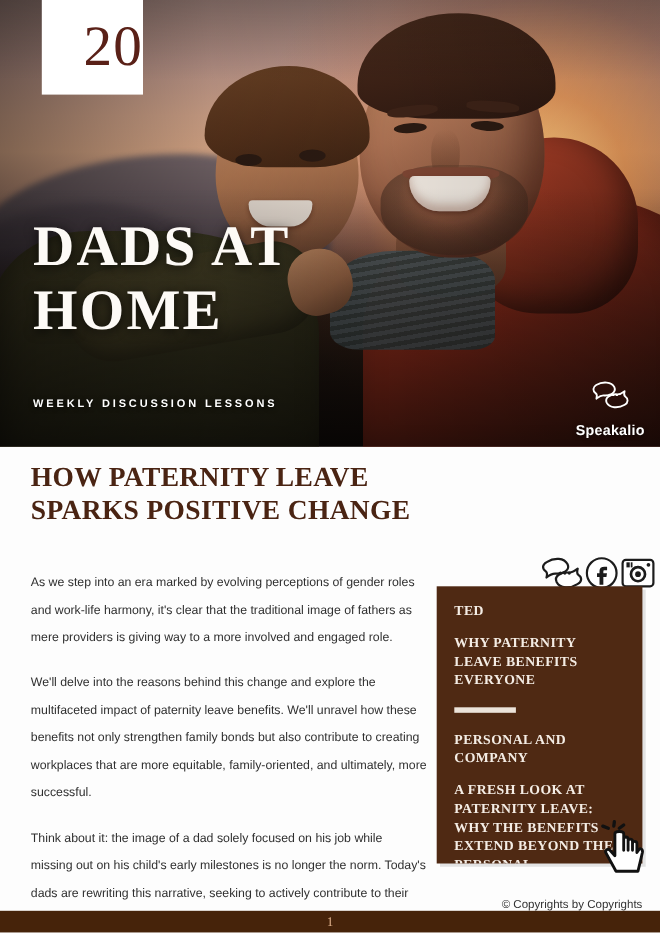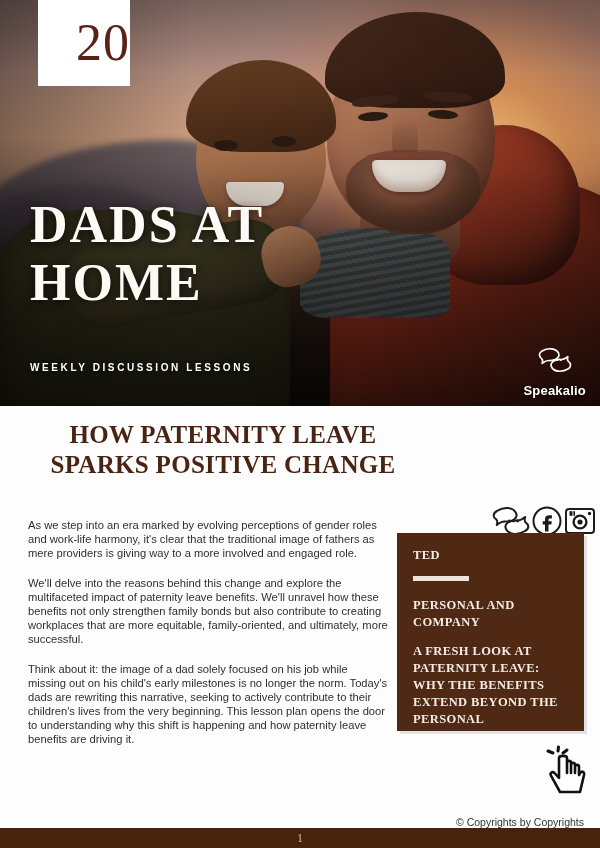--- a/index.html
+++ b/index.html
@@ -265,39 +265,38 @@
     position: absolute;
     left: 28px; top: 420px;
     width: 390px;
     font-family: "Liberation Serif", serif;
     font-size: 25px;
     font-weight: bold;
     line-height: 30px;
     color: #4a2413;
     letter-spacing: .3px;
     margin: 0;
-    text-align: center;
   }
   .body-col {
     position: absolute;
     left: 28px; top: 518px;
     width: 360px;
   }
   .body-col p {
     margin: 0 0 16px 0;
     font-size: 11.2px;
-    line-height: 14px;
+    line-height: 25px;
     color: #2f2f2f;
   }
 
   
   .source-panel {
     position: absolute;
     left: 397px; top: 533px;
-    width: 187px; height: 198px;
+    width: 187px; height: 252px;
     background: #4f2913;
     box-shadow: 3px 3px 0 rgba(0,0,0,.10);
     padding: 14px 16px 0 16px;
     box-sizing: border-box;
     overflow: hidden;
   }
   .source-item {
     color: #f4ece4;
     font-family: "Liberation Serif", serif;
     font-weight: bold;
@@ -445,20 +444,21 @@
         <circle cx="16" cy="16" r="2.6" fill="#1c1c1c"></circle>
         <rect x="5.5" y="5.2" width="3" height="4.6" fill="#1c1c1c"></rect>
         <rect x="9.4" y="5.2" width="1.6" height="4.6" fill="#1c1c1c"></rect>
         <circle cx="25.5" cy="7.5" r="1.7" fill="#1c1c1c"></circle>
       </svg>
     </span>
   </div>
 
   <div class="source-panel">
     <div class="source-item src">TED</div>
+    <div class="source-item">WHY PATERNITY LEAVE BENEFITS EVERYONE</div>
     <div class="source-rule"></div>
     <div class="source-item src">PERSONAL AND COMPANY</div>
     <div class="source-item">A FRESH LOOK AT PATERNITY LEAVE: WHY THE BENEFITS EXTEND BEYOND THE PERSONAL</div>
   </div>
 
   <div class="hand-cursor">
     <svg width="48" height="54" viewBox="0 0 48 54" aria-hidden="true">
       <path d="M7 3 L2 1 M12 1 L12.5 -3 M17 3 L21 0" stroke="#111111" stroke-width="3" stroke-linecap="round" fill="none" transform="translate(0,8)"></path>
       <path d="M13 16 L13 36 L8.5 31 C6.5 29 3.5 31 5 33.6 L14 50 L34 50 L38 33 C38.6 30 36 28.6 34.6 30.6
                L33 33 L33 25 C33 22.2 29 22.2 29 25 L29 31 L29 23 C29 20.2 25 20.2 25 23 L25 31 L25 21

